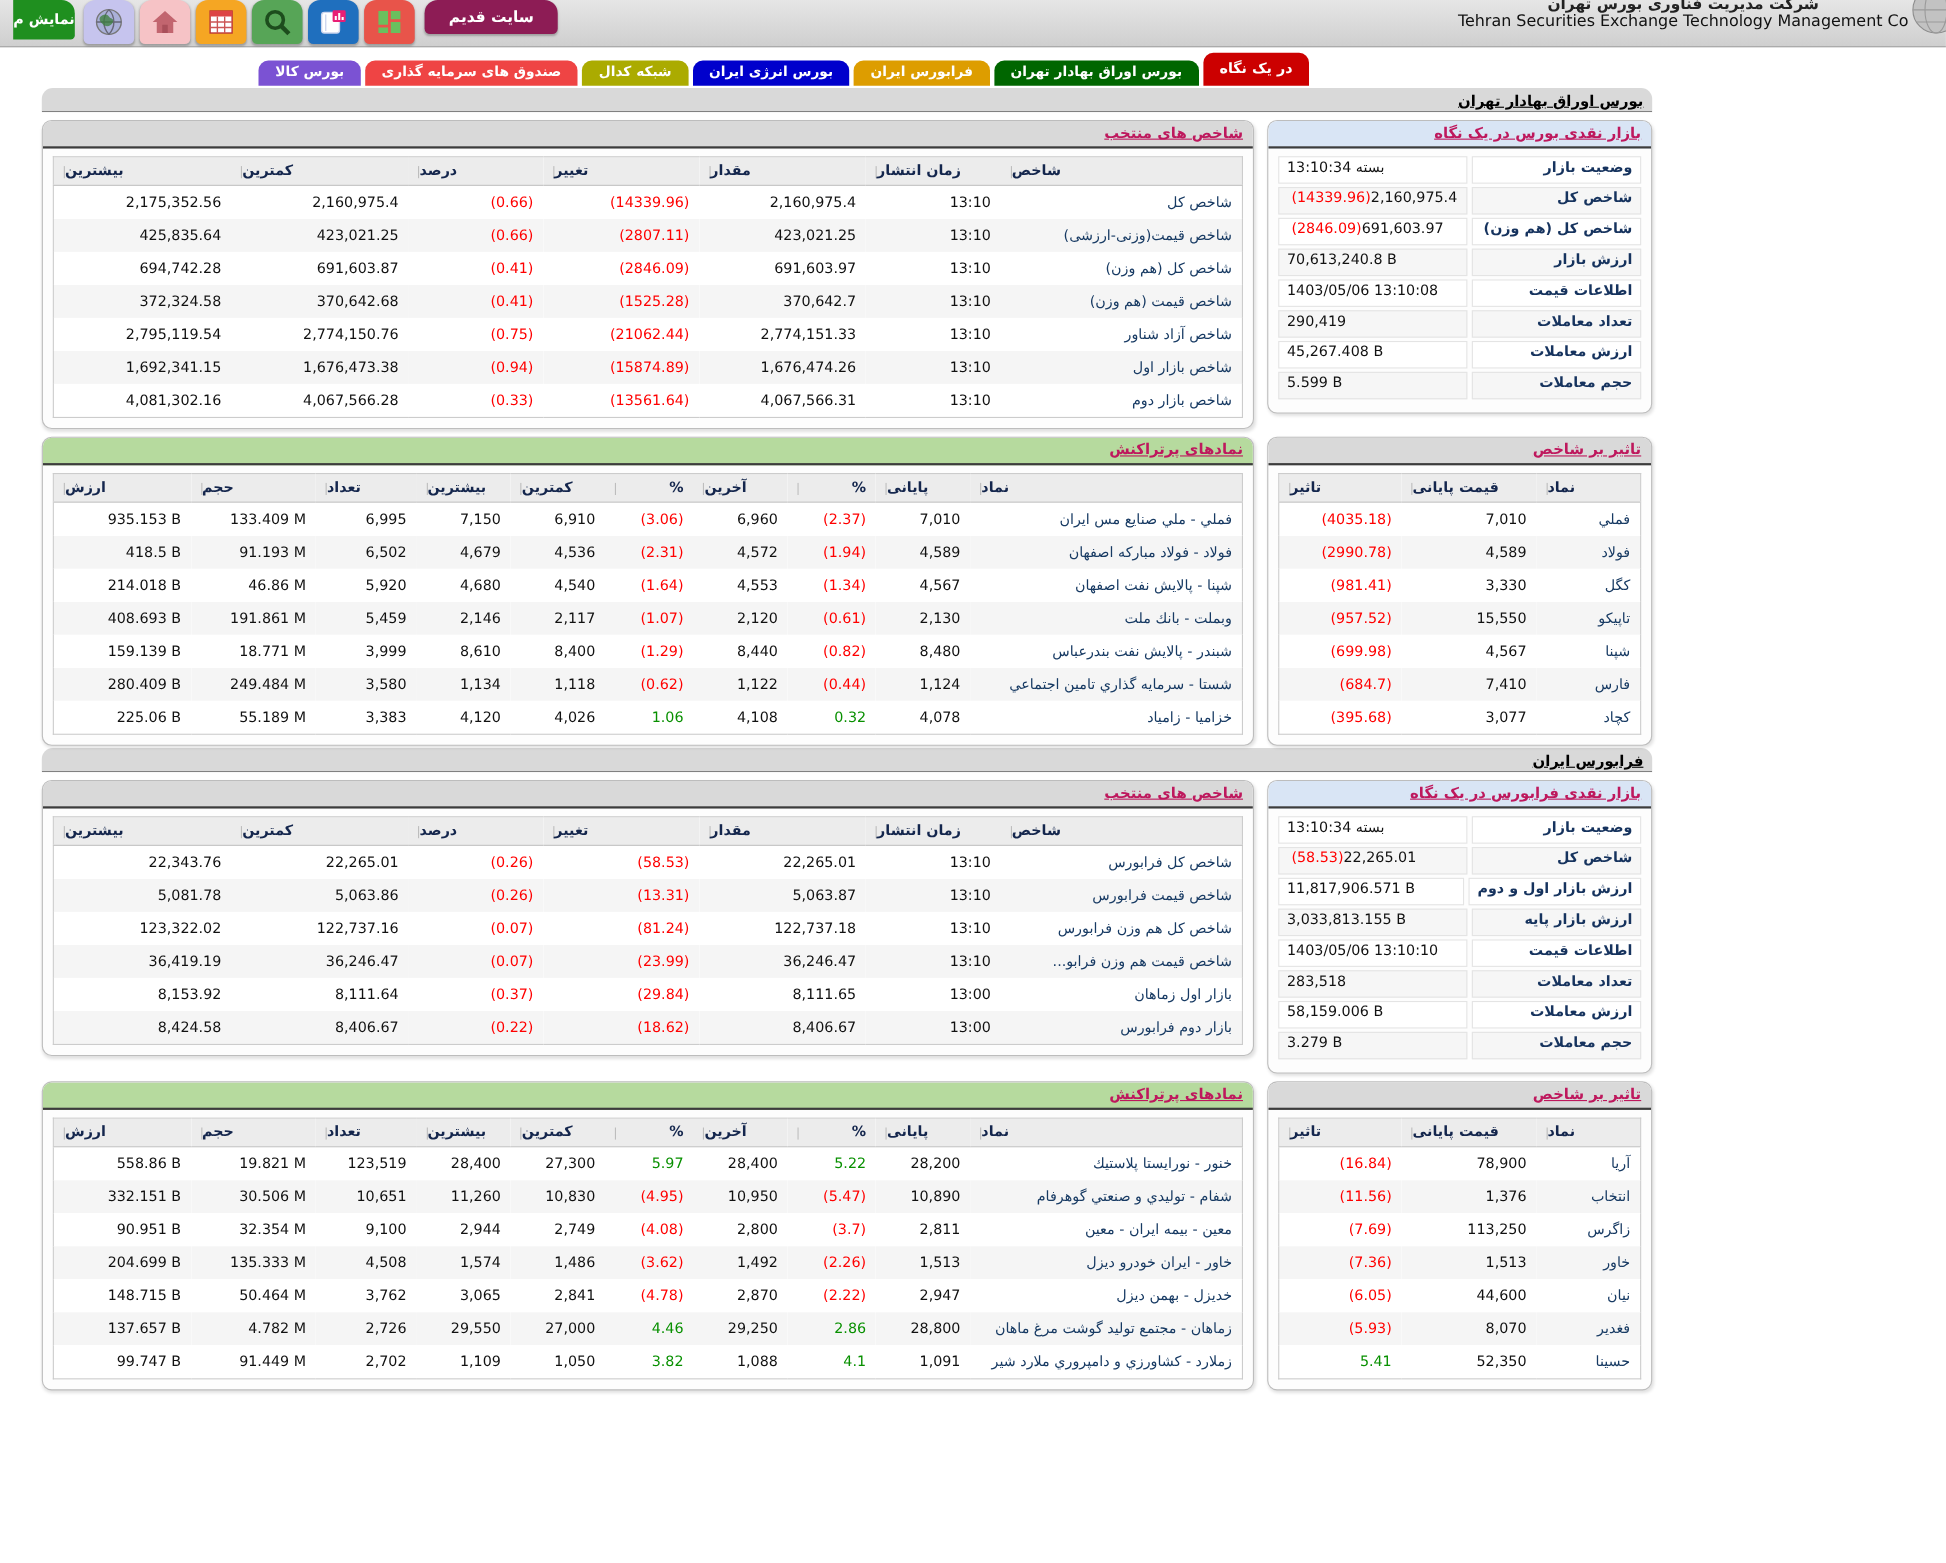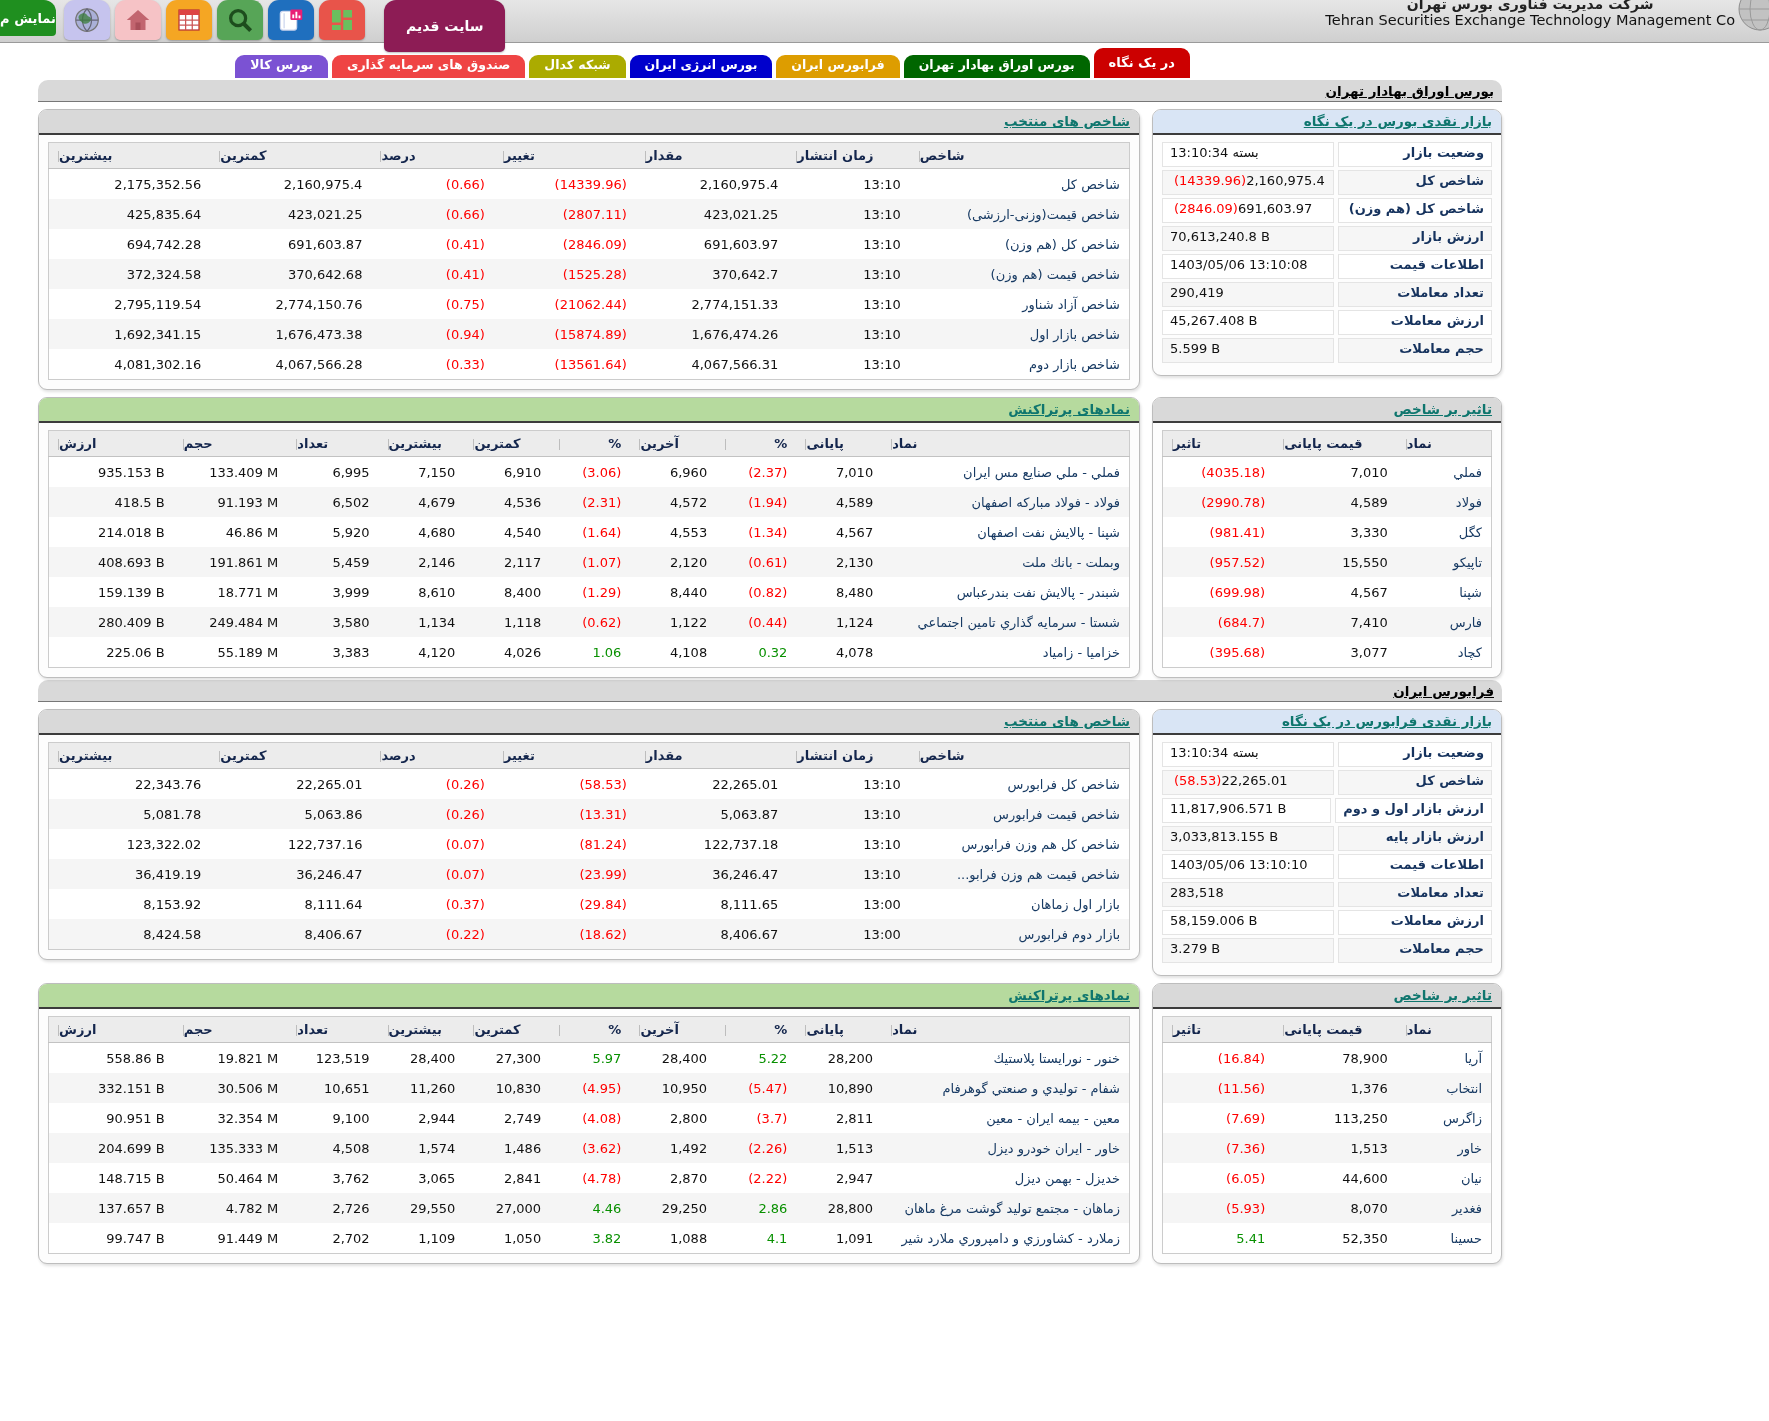--- a/index.html
+++ b/index.html
@@ -7,35 +7,35 @@
     width:1769px;height:1421px;overflow:hidden;background:#ffffff;
     font-family:"DejaVu Sans","Liberation Sans",sans-serif;
     -webkit-font-smoothing:antialiased;
   }
   
   .topbar{
     position:relative;height:42px;
     background:linear-gradient(#e6e6e6,#cfcfcf);
     border-bottom:1px solid #9a9a9a;
   }
-  .tb-left{position:absolute;left:0;top:0;display:flex;align-items:flex-start;direction:ltr;}
+  .tb-left{position:absolute;left:12px;top:0;display:flex;align-items:flex-start;direction:ltr;}
   .show-btn{
     width:56px;height:36px;background:#1f8f1f;color:#fff;font-weight:bold;font-size:13px;
     border-radius:0 12px 4px 0;display:flex;align-items:center;justify-content:center;
     direction:rtl;cursor:pointer;white-space:nowrap;overflow:hidden;
   }
   .iconrow{display:flex;margin-left:8px;gap:5px;}
   .icon-btn{
     width:46px;height:40px;border-radius:11px 11px 5px 5px;
     display:flex;align-items:center;justify-content:center;cursor:pointer;
     box-shadow:0 1px 2px rgba(0,0,0,.25);
   }
   .icon-btn svg{width:30px;height:30px;}
   .oldsite{
-    margin-left:19px;height:52px;padding:0 22px;background:#8d1c55;color:#fff;
+    margin-left:9px;height:31px;padding:0 22px;background:#8d1c55;color:#fff;
     font-weight:bold;font-size:14px;border-radius:12px 12px 5px 5px;
     display:flex;align-items:center;justify-content:center;cursor:pointer;
     box-shadow:0 1px 2px rgba(0,0,0,.25);
   }
   .tb-right{position:absolute;right:34px;top:-4px;text-align:center;direction:rtl;}
   .tb-right .fa{font-size:14px;font-weight:bold;color:#222;}
   .tb-right .en{font-size:14.5px;color:#111;direction:ltr;}
   .logo{position:absolute;right:-14px;top:-14px;width:46px;height:46px;}
   
   .content{width:1464px;margin-left:38px;direction:rtl;}
@@ -55,21 +55,21 @@
   }
   .sec-title{font-weight:bold;font-size:13.5px;text-decoration:underline;color:#000;}
   .prow{display:flex;gap:12px;align-items:flex-start;margin-top:7px;}
   .side{width:348px;flex:none;}
   .main{flex:1;min-width:0;}
   .panel{
     border:1px solid #bdbdbd;border-radius:9px;background:#fdfdfd;
     box-shadow:1px 2px 3px rgba(0,0,0,.12);overflow:hidden;
   }
   .phead{
-    font-weight:bold;font-size:13.5px;color:#0f766e;text-decoration:underline;
+    font-weight:bold;font-size:13.5px;color:#be185d;text-decoration:underline;
     padding:3px 9px 4px;border-bottom:2px solid #3c3c3c;
   }
   .bg-blue{background:#d9e5f5;}
   .bg-gray{background:#d9d9d9;}
   .bg-green{background:#b6da9e;}
   .pbody{padding:7px 9px 9px;}
   
   .kvrow{display:flex;gap:4px;margin-bottom:3px;}
   .kvlab,.kvval{border:1px solid #e4e4e4;background:#fff;font-size:13px;padding:2px 7px;min-height:19px;}
   .kvrow:nth-child(even) .kvlab,.kvrow:nth-child(even) .kvval{background:#f6f6f6;}

